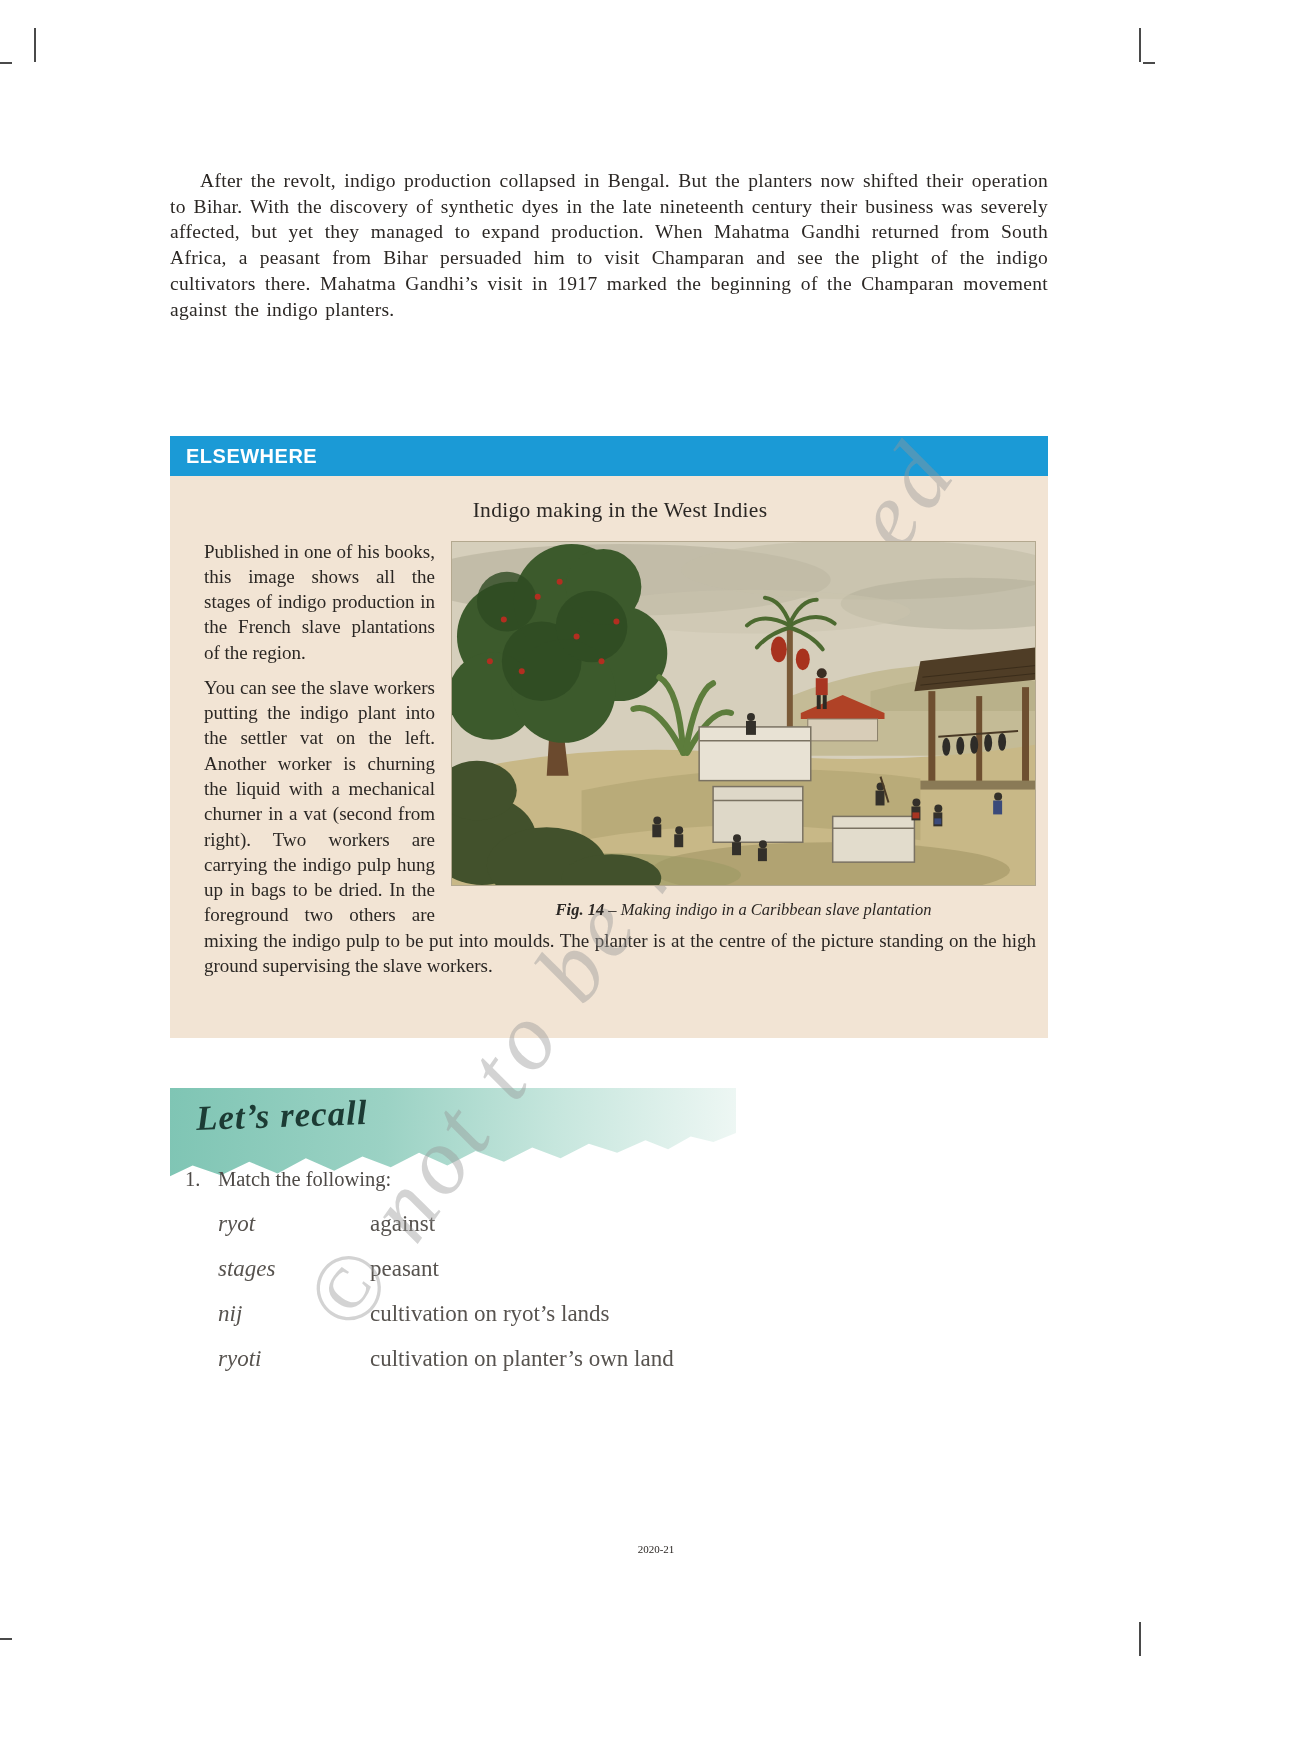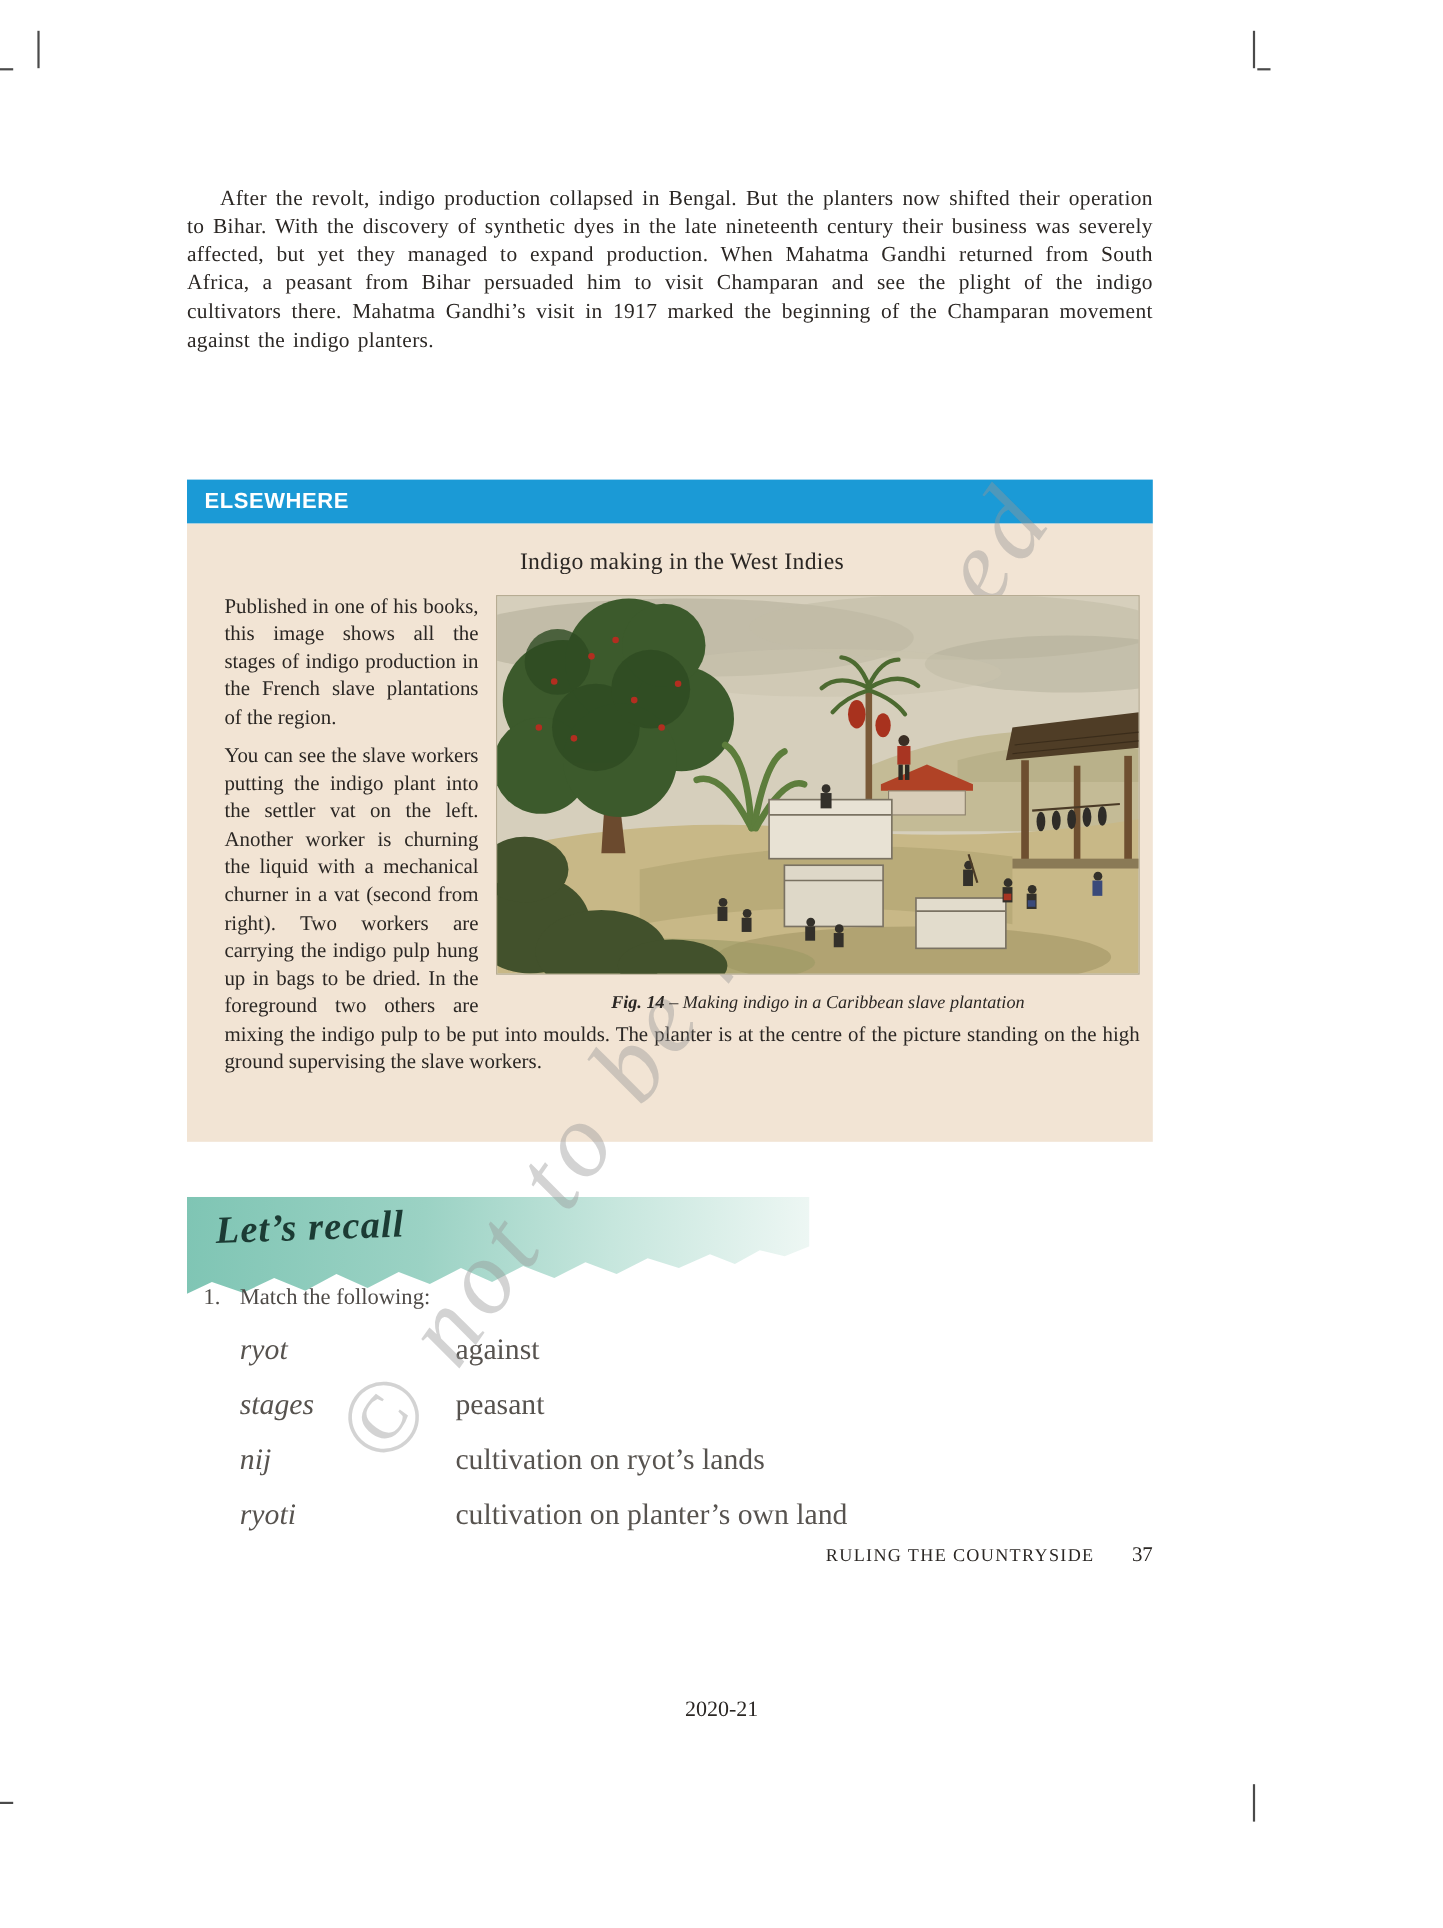--- a/index.html
+++ b/index.html
@@ -64,33 +64,33 @@
   .recall-title {
     font-style:italic; font-weight:bold; font-size:35px; color:#1c3b34;
     transform:rotate(-2deg); display:inline-block; letter-spacing:1px;
   }
 
   
   .match { position:absolute; left:185px; top:1168px; width:700px; color:#4e4a47; }
   .match-prompt { font-size:20.5px; display:flex; }
   .match-number { width:33px; }
   .match-rows { margin-top:20px; }
-  .match-row { display:flex; margin-bottom:19px; font-size:27px;gap:44px; }
+  .match-row { display:flex; margin-bottom:19px; font-size:23px; }
   .match-term { width:152px; margin-left:33px; font-style:italic; color:#57534f; }
   .match-def { color:#57534f; }
   .match-def .it { }
 
   
   .footer {
     position:absolute; left:170px; top:1403px; width:878px; text-align:right;
     color:#2b2724;
   }
   .footer .chapter { font-size:16.5px; letter-spacing:1.2px; }
   .footer .pagenum { font-size:19px; margin-left:30px; }
-  .year { position:absolute; left:0; top:1543px; width:100%; text-align:center; font-size:20px; color:#2b2724; }
+  .year { position:absolute; left:0; top:1543px; width:100%; text-align:center; font-size:11px; color:#2b2724; }
 
   
   .watermark {
     position:absolute; left:10px; top:830px; width:1240px; text-align:center;
     transform:rotate(-55deg); font-size:95px; font-style:italic;
     color:rgba(150,150,150,0.42); letter-spacing:7px; white-space:nowrap;
     z-index:2; pointer-events:none;
   }
 </style>
 </head>
@@ -284,21 +284,17 @@
         <span class="match-term">nij</span>
         <span class="match-def"><span>cultivation on </span><span class="it">ryot’s</span><span> lands</span></span>
       </div>
       <div class="match-row">
         <span class="match-term">ryoti</span>
         <span class="match-def">cultivation on planter’s own land</span>
       </div>
     </div>
   </div>
 
-  <div class="footer">
-    <span class="chapter">RULING THE COUNTRYSIDE</span>
-    <span class="pagenum">37</span>
-  </div>
   <div class="year">2020-21</div>
 
   <div class="watermark">© not to be republished</div>
 
 </div>
 
 </body></html>

